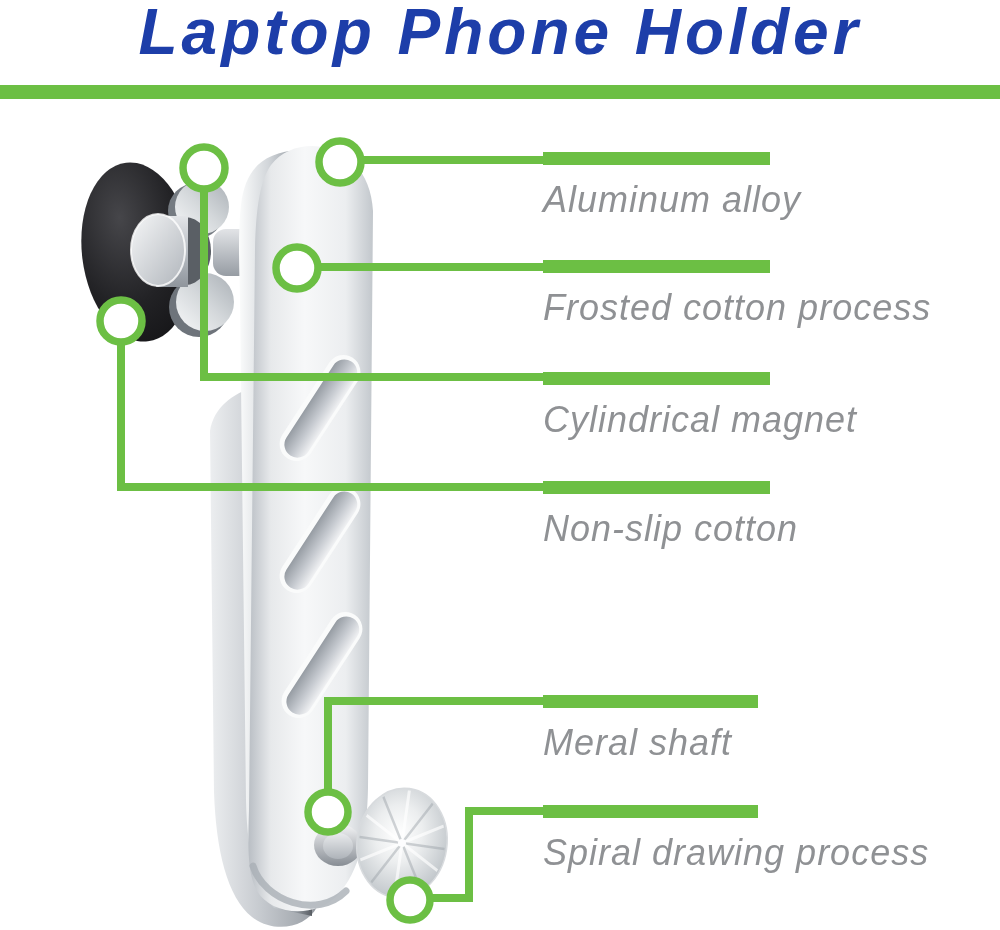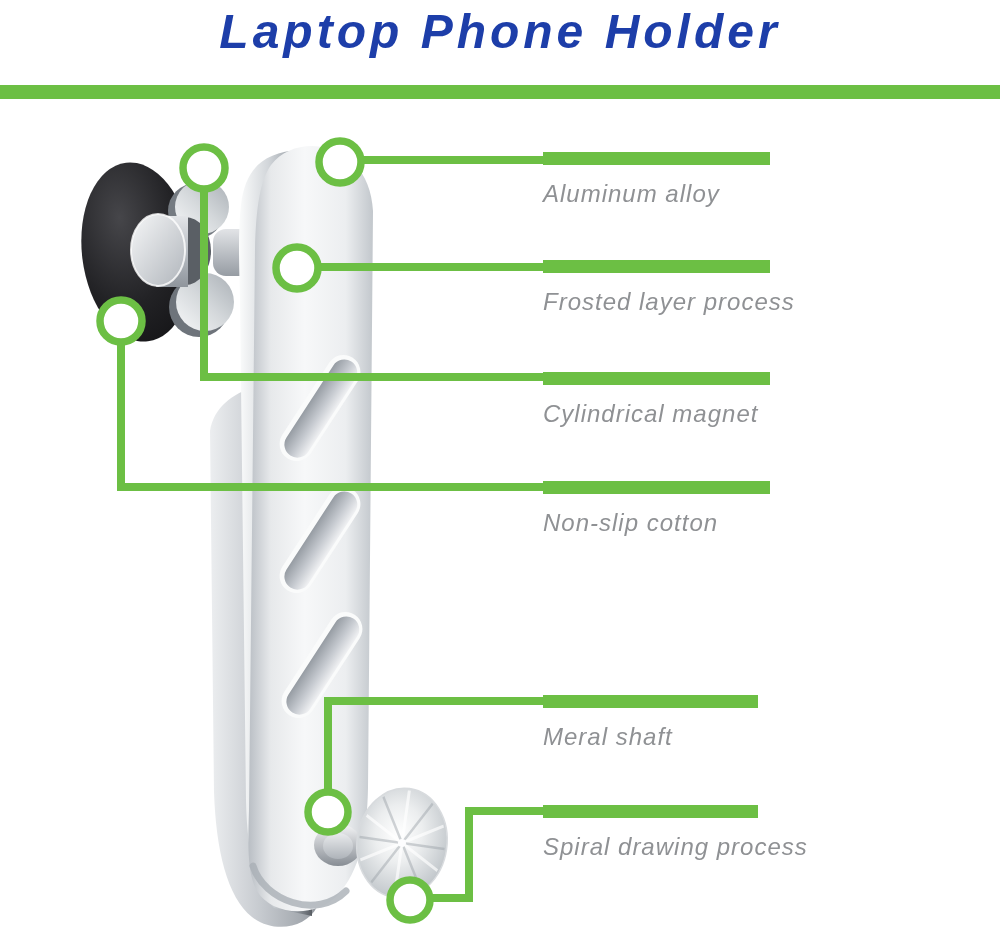--- a/index.html
+++ b/index.html
@@ -2,34 +2,34 @@
 <html style="--title-blue: #1d3ea9; --accent-green: #6cbf44; --label-gray: #8f9194; --background: #ffffff;"><head>
 <meta charset="utf-8">
 <style>
   html,body { margin:0; padding:0; background:#fff; }
   .page {
     position:relative; width:1000px; height:930px; background:#fff;
     overflow:hidden; font-family:"Liberation Sans", sans-serif;
   }
   .page-title {
     position:absolute; top:2px; left:0; width:1000px; margin:0;
-    text-align:center; font-size:48px; line-height:60px;
+    text-align:center; font-size:64px; line-height:60px;
     font-weight:bold; font-style:italic; letter-spacing:4px;
     color:var(--title-blue,#1d3ea9);
   }
   .title-divider {
     position:absolute; top:85px; left:0; width:1000px; height:14px;
     background:var(--accent-green,#6cbf44);
   }
   .art { position:absolute; left:0; top:0; width:1000px; height:930px; }
 
   .feature { position:absolute; left:543px; }
   .feature .bar { width:227px; height:13px; background:var(--accent-green,#6cbf44); }
   .feature .label {
-    margin-top:16px; font-size:24px; font-style:italic; line-height:1.05;
+    margin-top:16px; font-size:36px; font-style:italic; line-height:1.05;
     color:var(--label-gray,#8f9194); letter-spacing:1px; white-space:nowrap;
   }
   .f1{top:152px} .f2{top:260px} .f3{top:372px} .f4{top:481px}
   .f5{top:695px} .f6{top:805px}
   .f5 .bar,.f6 .bar{width:215px}
 
   .green-line {
     fill:none; stroke:var(--accent-green,#6cbf44); stroke-width:8;
     stroke-linejoin:miter; stroke-linecap:butt;
   }
@@ -201,21 +201,21 @@
       <circle class="green-circle" cx="410" cy="900" r="20"></circle>
     </g>
   </svg>
 
   <div class="feature f1">
     <div class="bar"></div>
     <div class="label">Aluminum alloy</div>
   </div>
   <div class="feature f2">
     <div class="bar"></div>
-    <div class="label">Frosted layer process</div>
+    <div class="label">Frosted cotton process</div>
   </div>
   <div class="feature f4">
     <div class="bar"></div>
     <div class="label">Non-slip cotton</div>
   </div>
   <div class="feature f3">
     <div class="bar"></div>
     <div class="label">Cylindrical magnet</div>
   </div>
   <div class="feature f5">

